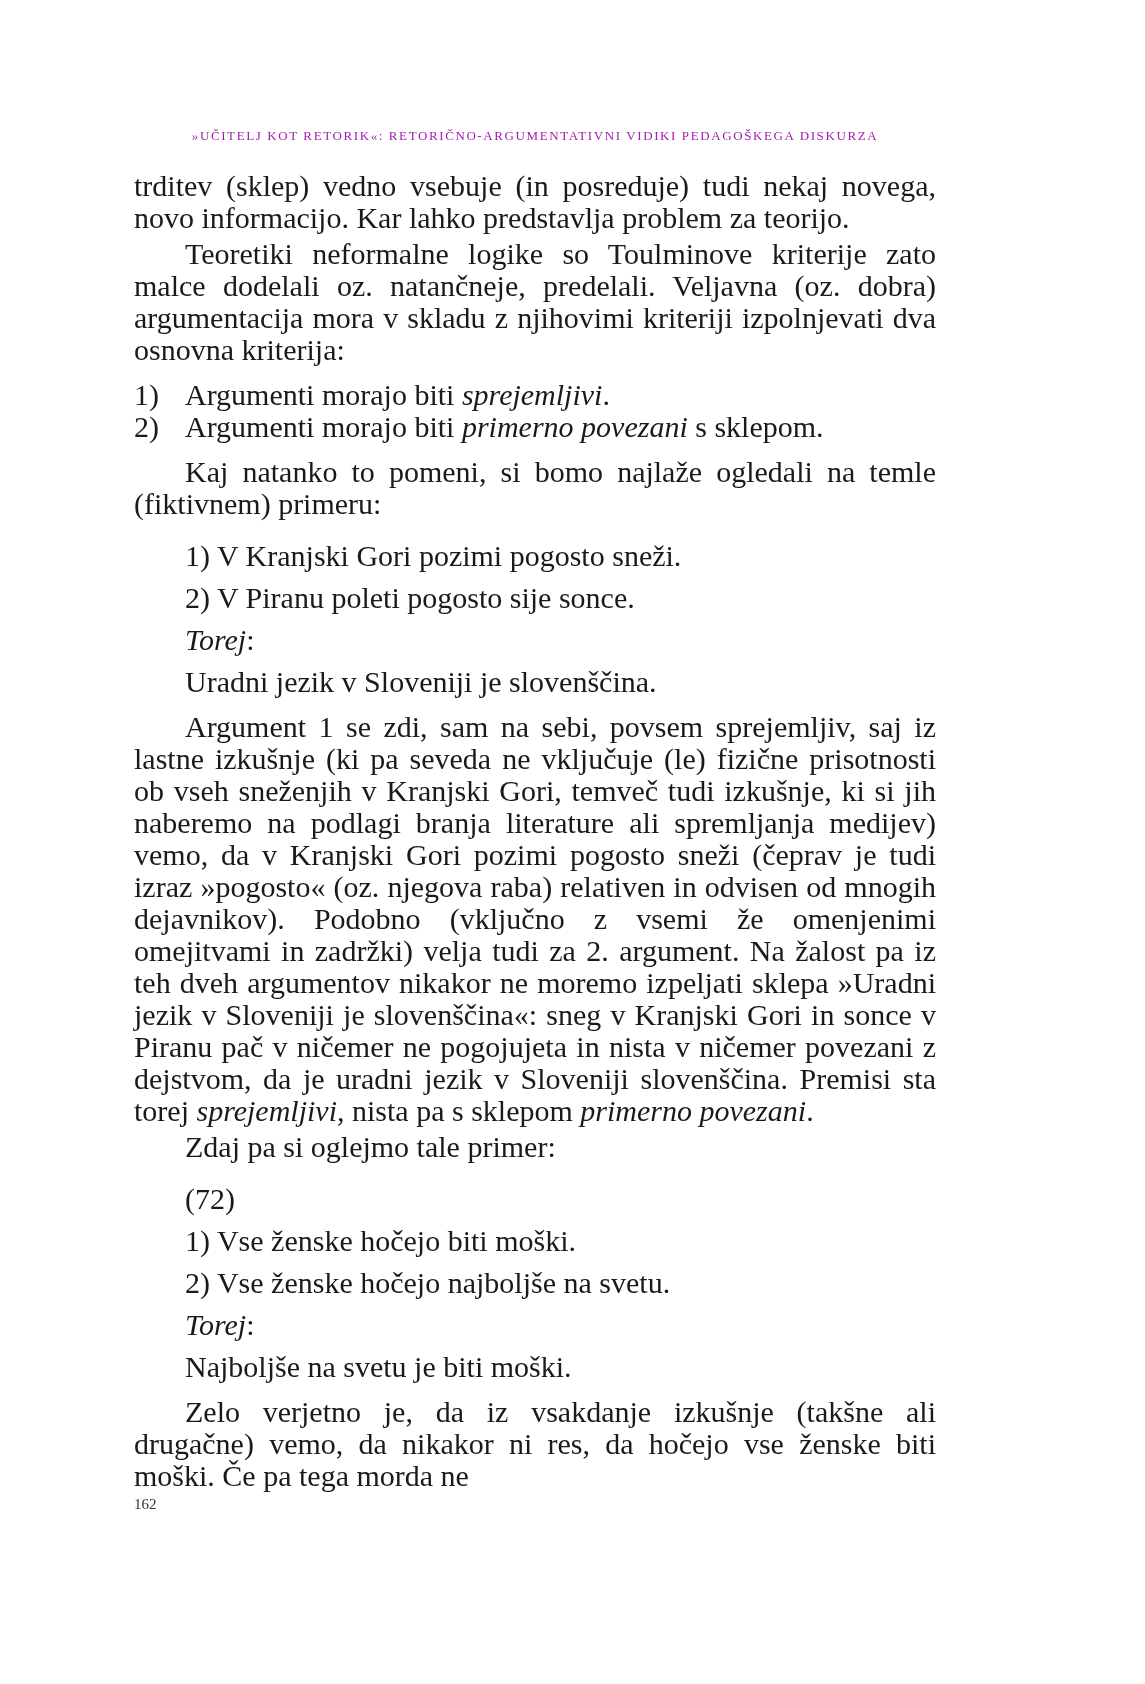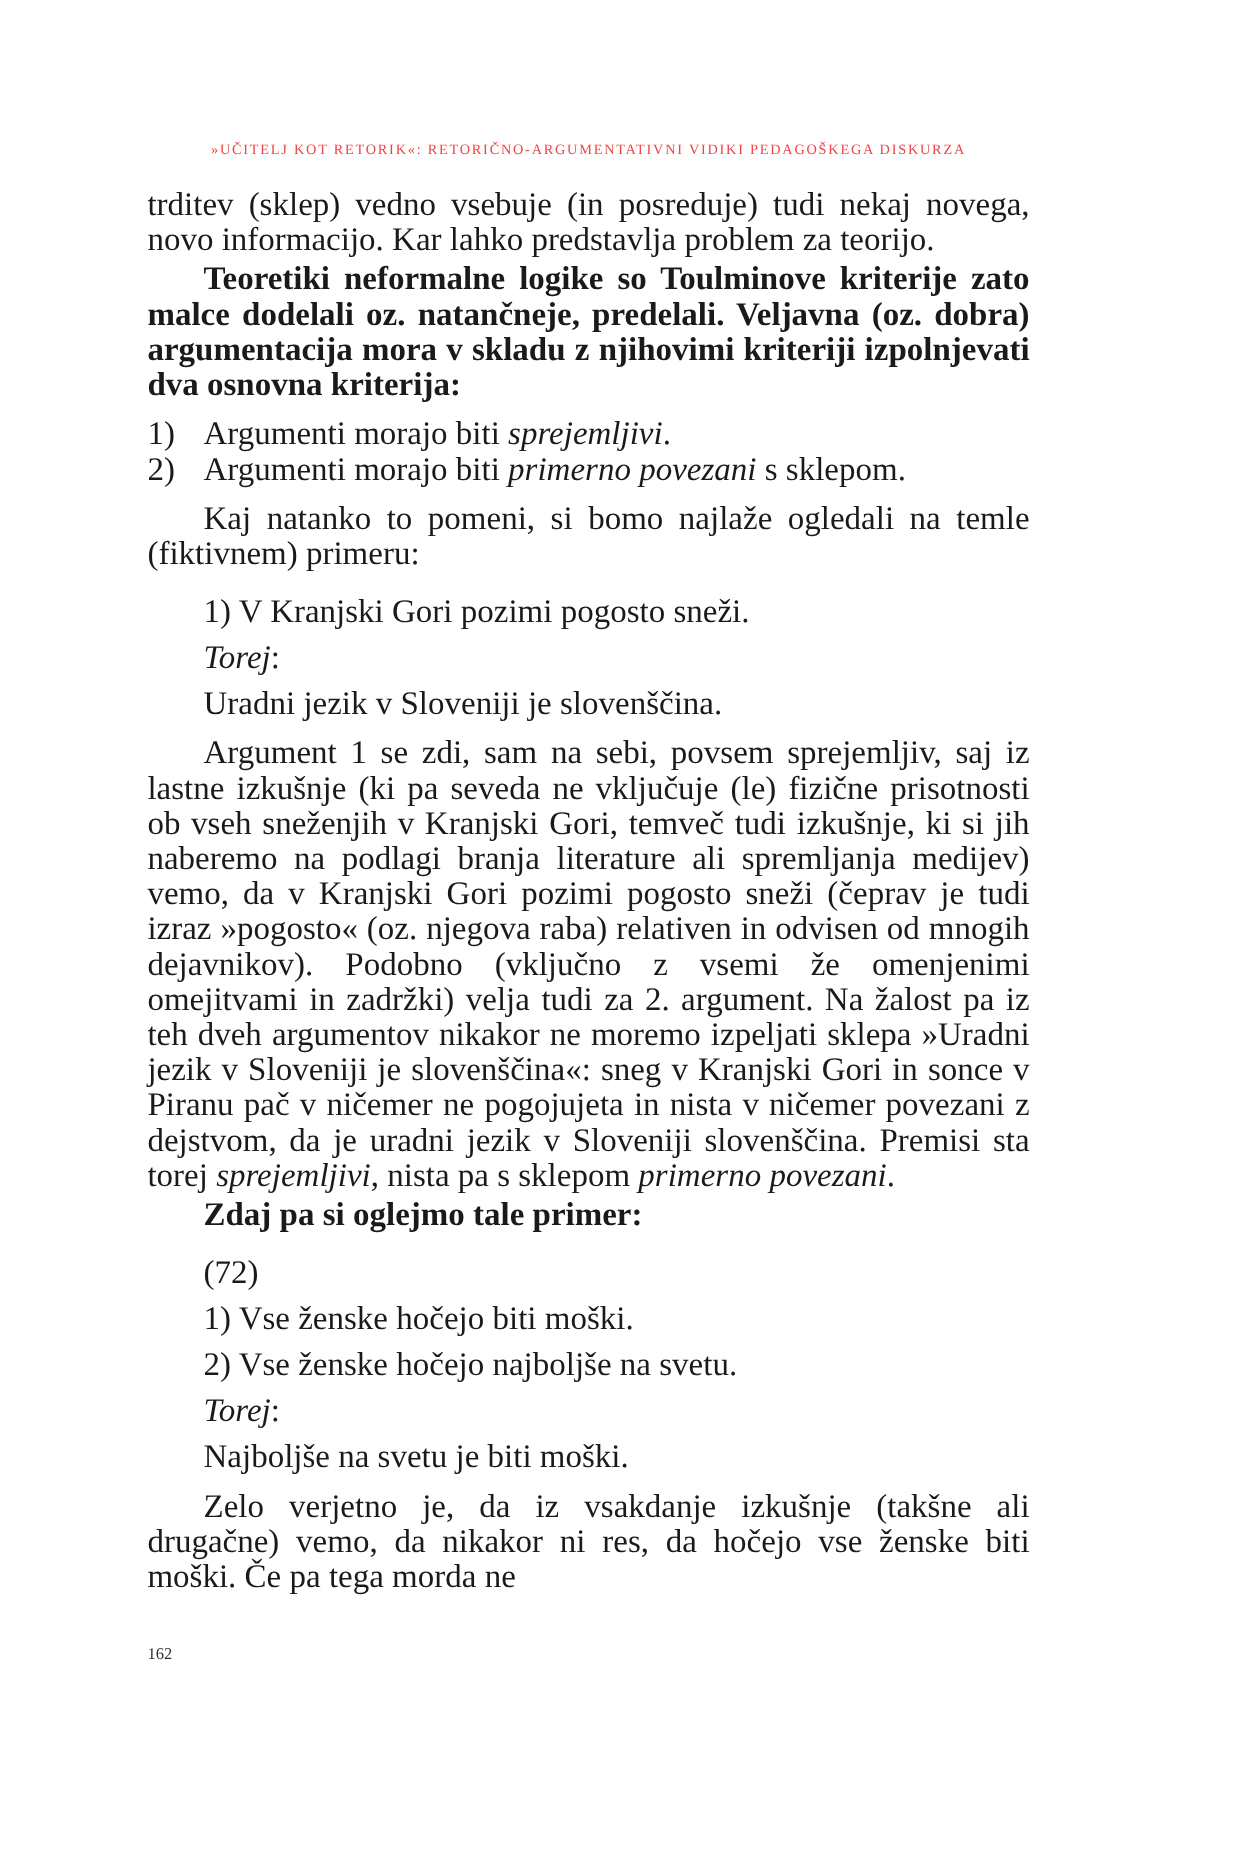--- a/index.html
+++ b/index.html
@@ -1,24 +1,24 @@
 <!DOCTYPE html>
 <html><head>
   <meta charset="utf-8">
   <style>
     html, body { margin: 0; padding: 0; background: #ffffff; }
     body { width: 1145px; height: 1684px; position: relative; overflow: hidden;
       font-family: "Liberation Serif", "DejaVu Serif", serif; color: #1a1a1a; }
     .page { position: absolute; left: 134px; top: 0; width: 802px; }
     .running-head { position: absolute; top: 128px; left: 0; width: 802px; text-align: center;
-      font-size: 13px; letter-spacing: 1.6px; color: #ef4444; text-transform: uppercase; white-space: nowrap; }
+      font-size: 13px; letter-spacing: 1.6px; color: #a21caf; text-transform: uppercase; white-space: nowrap; }
     .body-text { position: absolute; top: 170px; left: 0; width: 802px; font-size: 30px; line-height: 32px; }
     p { margin: 0; text-align: justify; }
     .indent { text-indent: 51px; }
-    .gap-sm { margin-top: 4px; font-weight: bold; }
+    .gap-sm { margin-top: 4px; }
     .gap-md { margin-top: 13px; }
     .gap-lg { margin-top: 20px; }
     .crit-list { margin: 13px 0 0 0; padding: 0; list-style: none; }
     .crit-list li { display: flex; }
     .crit-list .num { width: 51px; flex: none; }
     .example { margin-left: 51px; }
     .example .line { margin-top: 10px; }
     .example .line:first-child { margin-top: 0; }
     em { font-style: italic; }
     .folio { position: absolute; left: 134px; top: 1496px; font-size: 15px; color: #333; }
@@ -41,20 +41,21 @@
       <li>
         <span class="num">2)</span>
         <span><span>Argumenti morajo biti </span><em>primerno povezani</em><span> s sklepom.</span></span>
       </li>
     </ul>
 
     <p class="indent gap-md">Kaj natanko to pomeni, si bomo najlaže ogledali na temle (fiktivnem) primeru:</p>
 
     <div class="example gap-lg">
       <div class="line">1) V Kranjski Gori pozimi pogosto sneži.</div>
+      <div class="line">2) V Piranu poleti pogosto sije sonce.</div>
       <div class="line"><em>Torej</em>:</div>
       <div class="line">Uradni jezik v Sloveniji je slovenščina.</div>
     </div>
 
     <p class="indent gap-md"><span>Argument 1 se zdi, sam na sebi, povsem sprejemljiv, saj iz lastne izkušnje (ki pa seveda ne vključuje (le) fizične prisotnosti ob vseh sneženjih v Kranjski Gori, temveč tudi izkušnje, ki si jih naberemo na podlagi branja literature ali spremljanja medijev) vemo, da v Kranjski Gori pozimi pogosto sneži (čeprav je tudi izraz »pogosto« (oz. njegova raba) relativen in odvisen od mnogih dejavnikov). Podobno (vključno z vsemi že omenjenimi omejitvami in zadržki) velja tudi za 2. argument. Na žalost pa iz teh dveh argumentov nikakor ne moremo izpeljati sklepa »Uradni jezik v Sloveniji je slovenščina«: sneg v Kranjski Gori in sonce v Piranu pač v ničemer ne pogojujeta in nista v ničemer povezani z dejstvom, da je uradni jezik v Sloveniji slovenščina. Premisi sta torej </span><em>sprejemljivi</em><span>, nista pa s sklepom </span><em>primerno povezani</em><span>.</span></p>
 
     <p class="indent gap-sm">Zdaj pa si oglejmo tale primer:</p>
 
     <div class="example gap-lg">
       <div class="line">(72)</div>

